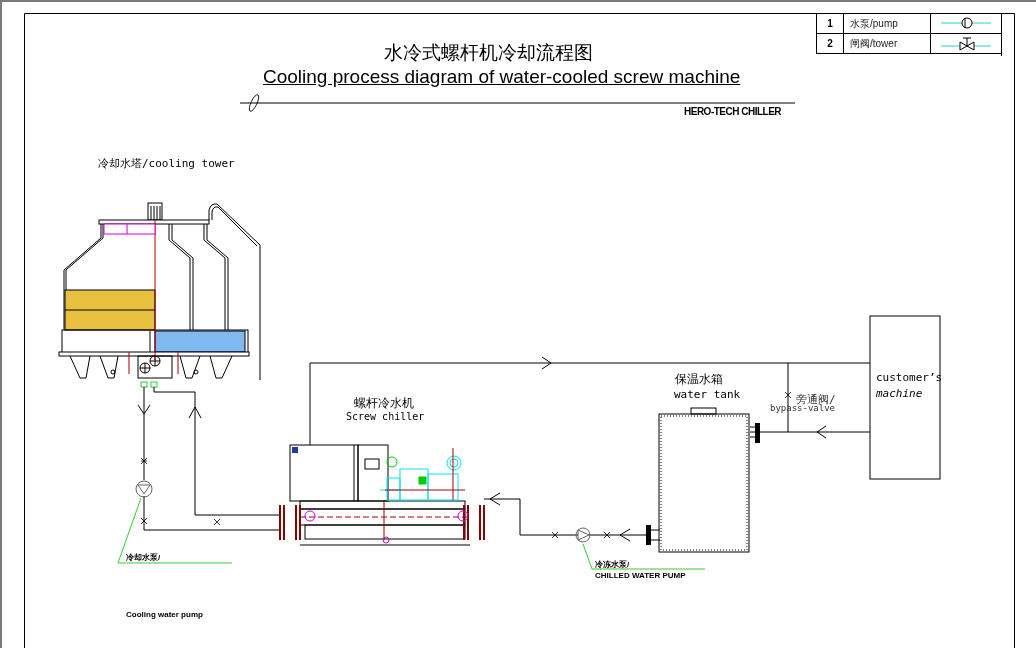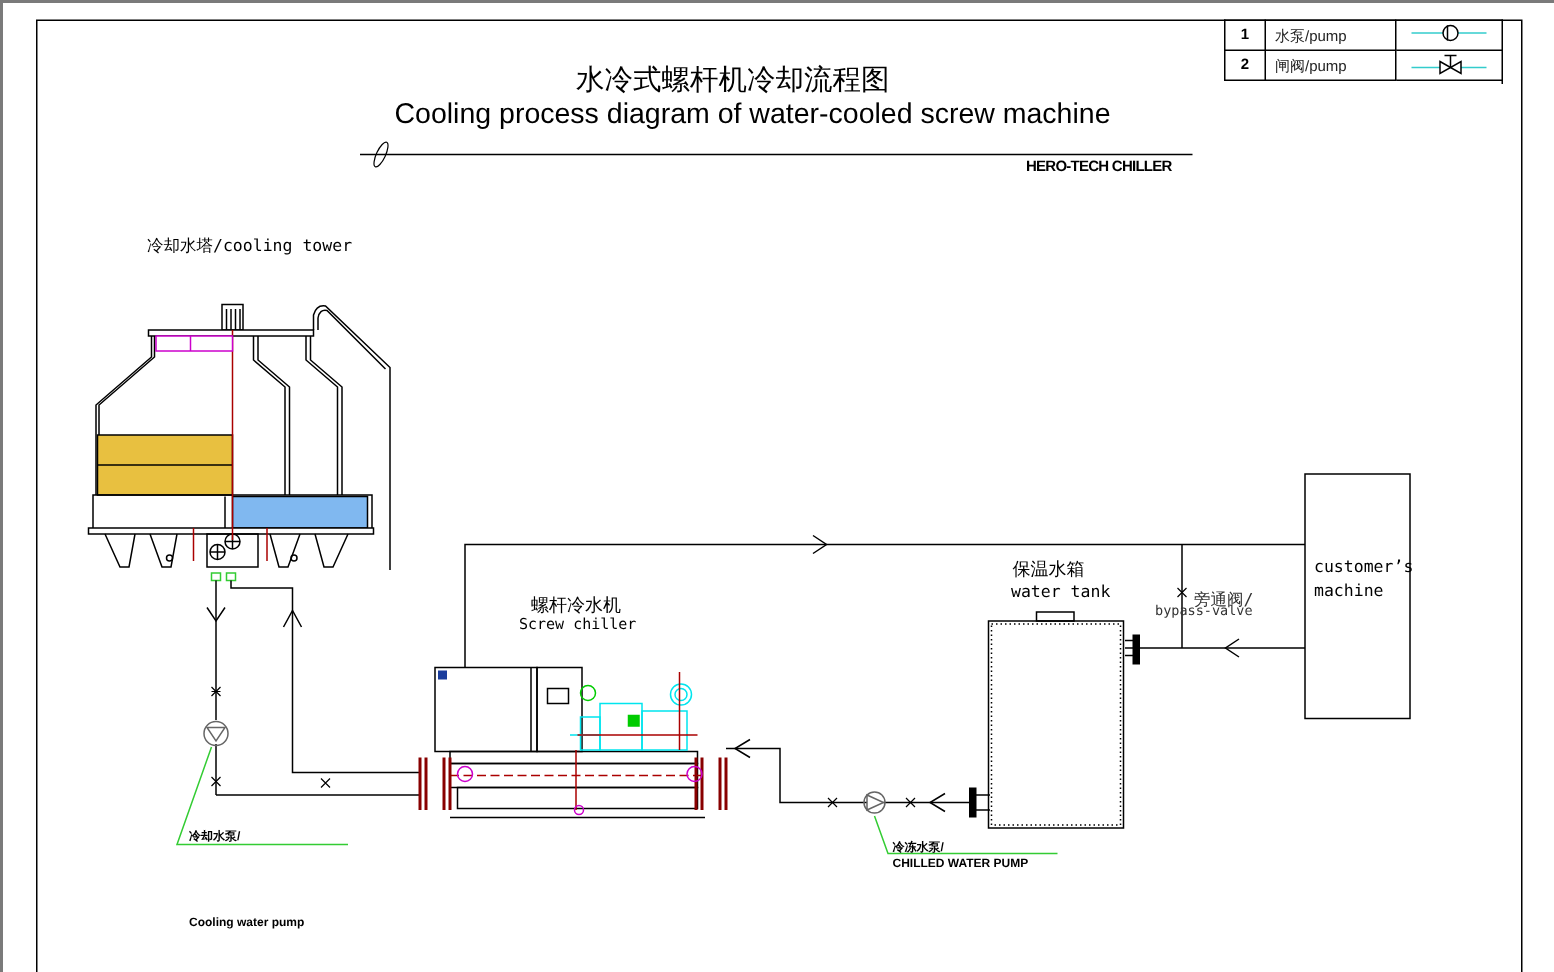--- a/index.html
+++ b/index.html
@@ -3,21 +3,21 @@
 <meta charset="utf-8">
 <style>
   html,body{margin:0;padding:0;}
   body{width:1036px;height:648px;overflow:hidden;background:#fff;position:relative;font-family:"DejaVu Sans",sans-serif;}
   #topbar{position:absolute;left:0;top:0;width:1036px;height:2px;background:#7a7a7a;}
   #leftbar{position:absolute;left:0;top:0;width:2px;height:648px;background:#7a7a7a;}
   svg#dia{position:absolute;left:0;top:0;}
   .t{position:absolute;white-space:nowrap;color:#000;}
   .mono{font-family:"DejaVu Sans Mono","Liberation Mono",monospace;}
   .serif{font-family:Liberation Sans, sans-serif;}
-  .sans{font-family:"Liberation Sans","DejaVu Sans",sans-serif;}
+  .sans{font-family:"Liberation Sans","DejaVu Sans",sans-serif;text-decoration:underline;}
   #legend{position:absolute;left:816px;top:13px;border-collapse:collapse;font-family:"Liberation Sans",sans-serif;font-size:10px;}
   #legend td{border:1px solid #000;height:19px;padding:0 6px;}
   #legend td.num{width:14px;font-weight:bold;text-align:center;}
   #legend td.lbl{width:74px;color:#222;}
   #legend td.sym{width:70px;text-align:center;padding:0;}
 </style>
 </head>
 <body>
 
 <div id="topbar"></div>
@@ -196,21 +196,21 @@
     <td class="sym">
       <svg width="70" height="16">
             <line x1="10" y1="8" x2="60" y2="8" stroke="#33cccc"></line>
             <circle cx="36" cy="8" r="5" fill="#fff" stroke="#000"></circle>
             <line x1="34" y1="3" x2="34" y2="13" stroke="#000"></line>
           </svg>
     </td>
   </tr>
   <tr>
     <td class="num">2</td>
-    <td class="lbl">闸阀/pump</td>
+    <td class="lbl">闸阀/tower</td>
     <td class="sym">
       <svg width="70" height="16">
             <line x1="10" y1="11" x2="60" y2="11" stroke="#33cccc"></line>
             <path d="M29 7 L43 15 V7 L29 15 Z" fill="#fff" stroke="#000"></path>
             <line x1="36" y1="3" x2="36" y2="11" stroke="#000"></line>
             <line x1="32" y1="3" x2="40" y2="3" stroke="#000"></line>
           </svg>
     </td>
   </tr>
   <tr>
@@ -225,21 +225,21 @@
 
 <div class="t mono" style="left:98px;top:156px;font-size:11px;">冷却水塔/cooling tower</div>
 
 <div class="t mono" style="left:354px;top:395px;font-size:12px;">螺杆冷水机</div>
 <div class="t mono" style="left:346px;top:411px;font-size:10px;">Screw chiller</div>
 
 <div class="t mono" style="left:675px;top:371px;font-size:12px;">保温水箱</div>
 <div class="t mono" style="left:674px;top:388px;font-size:11px;">water tank</div>
 
 <div class="t mono" style="left:876px;top:371px;font-size:11px;">customer’s</div>
-<div class="t mono" style="left:876px;top:387px;font-size:11px;">machine</div>
+<div class="t mono" style="left:876px;top:387px;font-size:11px;font-style:italic;">machine</div>
 
 <div class="t mono" style="left:796px;top:392px;font-size:11px;color:#333;">旁通阀/</div>
 <div class="t mono" style="left:770px;top:403px;font-size:9px;color:#333;">bypass-valve</div>
 
 <div class="t serif" style="left:126px;top:552px;font-size:8px;font-weight:bold;">冷却水泵/</div>
 <div class="t serif" style="left:126px;top:565px;font-size:8px;font-weight:bold;margin-top:45px;">Cooling water pump</div>
 
 <div class="t serif" style="left:595px;top:559px;font-size:8px;font-weight:bold;">冷冻水泵/</div>
 <div class="t serif" style="left:595px;top:571px;font-size:8px;font-weight:bold;">CHILLED WATER PUMP</div>
 

